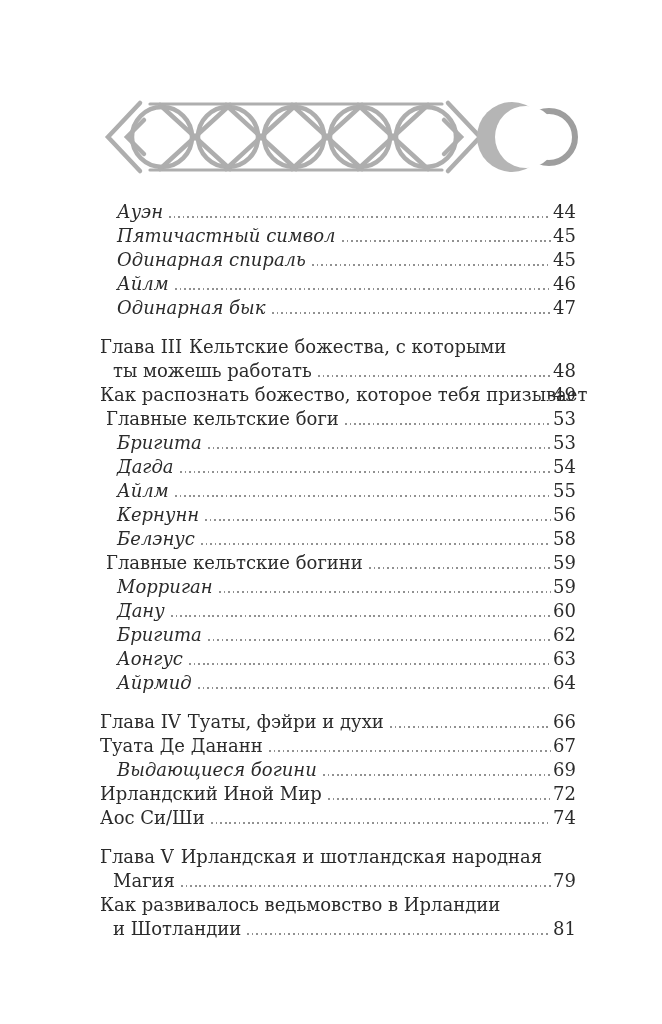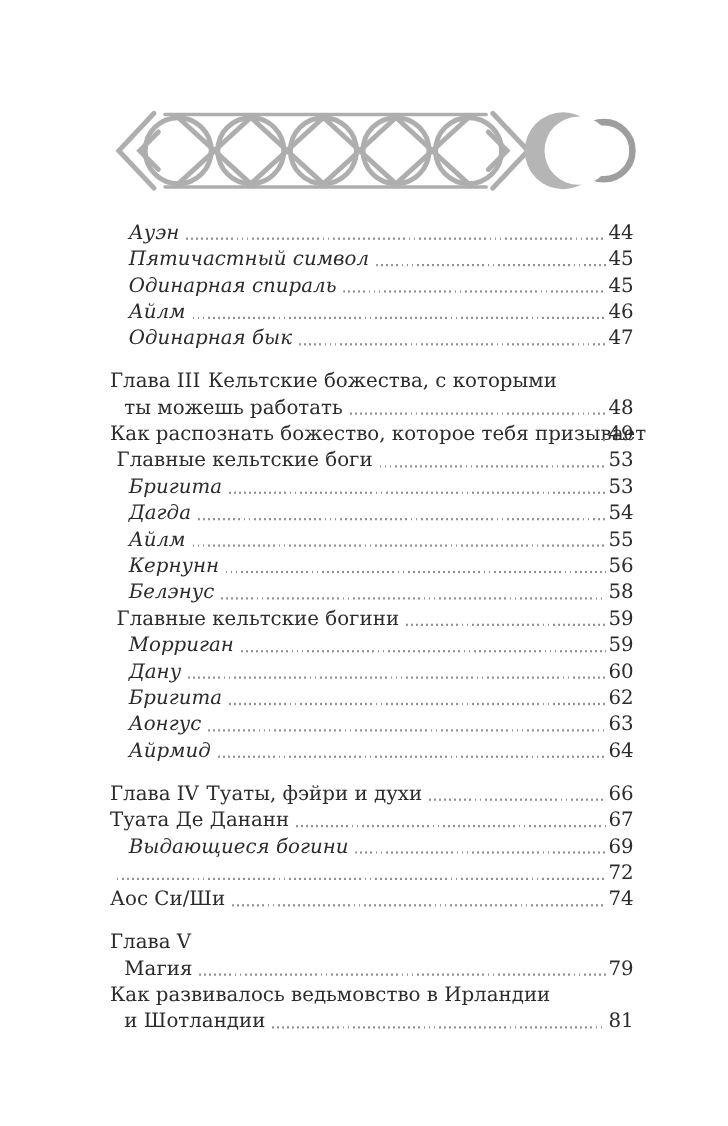--- a/index.html
+++ b/index.html
@@ -180,32 +180,34 @@
           <span class="label">Туата Де Дананн</span>
           <span class="leader"></span>
           <span class="page-num">67</span>
         </div>
         <div class="row sub">
           <span class="label">Выдающиеся богини</span>
           <span class="leader"></span>
           <span class="page-num">69</span>
         </div>
         <div class="row item">
+          <span class="label">Ирландский Иной Мир</span>
           <span class="leader"></span>
           <span class="page-num">72</span>
         </div>
         <div class="row item">
           <span class="label">Аос Си/Ши</span>
           <span class="leader"></span>
           <span class="page-num">74</span>
         </div>
       </div>
       <div class="toc-section">
         <div class="row chapter">
           <span class="prefix">Глава V</span>
+          <span class="label">Ирландская и шотландская народная</span>
         </div>
         <div class="row chapter cont">
           <span class="label">Магия</span>
           <span class="leader"></span>
           <span class="page-num">79</span>
         </div>
         <div class="row item">
           <span class="label">Как развивалось ведьмовство в Ирландии</span>
         </div>
         <div class="row item cont">

